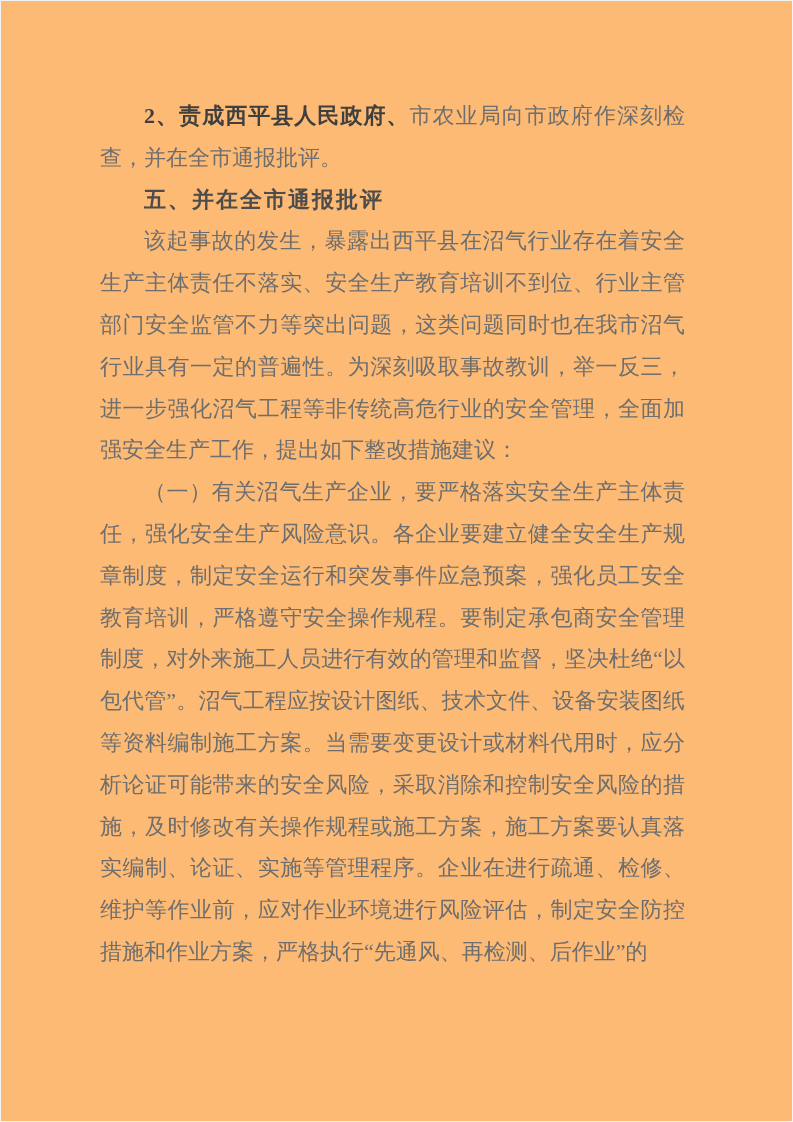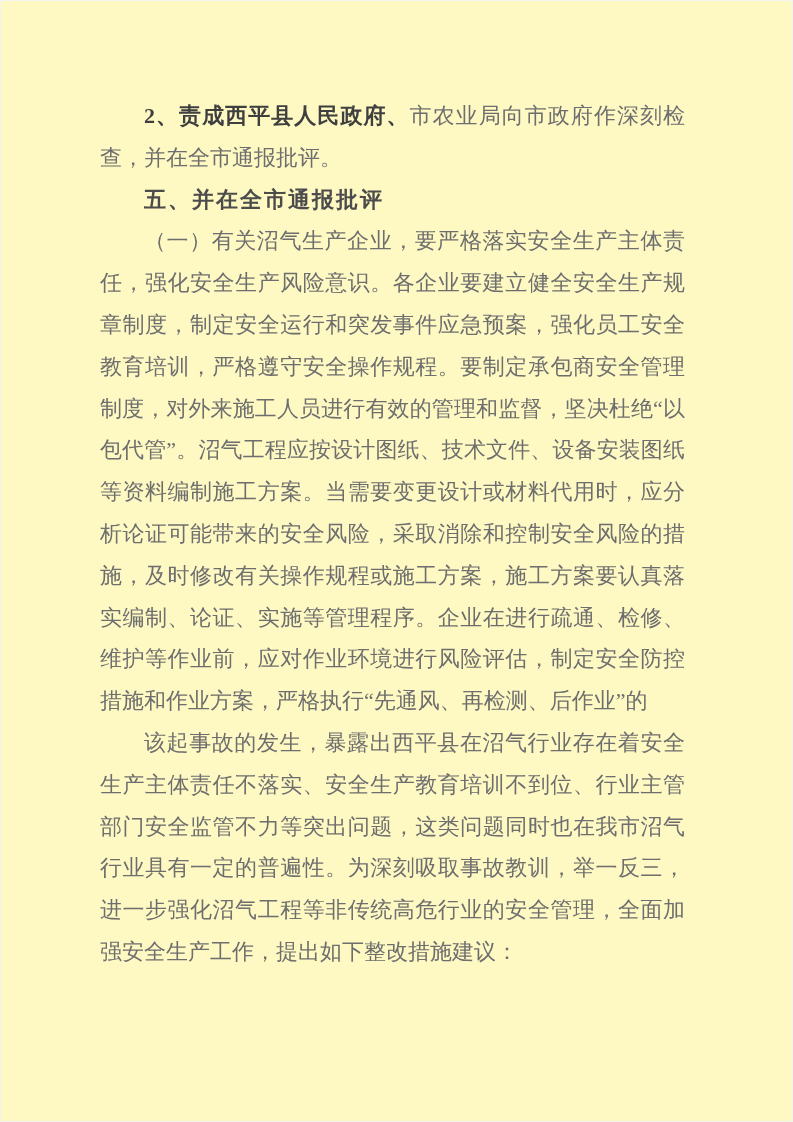--- a/index.html
+++ b/index.html
@@ -39,20 +39,20 @@
     letter-spacing: 2px;
   }
   .doc-body span.emph {
     color: var(--emphasis-color, #3f3f3f);
     font-weight: 600;
   }
 </style>
 </head>
 <body>
 
-<main class="page" style="--body-color: #6e6e6e; --heading-color: #4c4c4c; --emphasis-color: #3f3f3f; background: #fef9c3;">
+<main class="page" style="--body-color: #6e6e6e; --heading-color: #4c4c4c; --emphasis-color: #3f3f3f; background: #fdba74;">
   <section class="doc-body" id="doc-body">
       <p class="body"><span class="emph">2、责成西平县人民政府、</span><span class="plain">市农业局向市政府作深刻检查，并在全市通报批评。</span></p>
       <p class="heading"><span class="plain">五、并在全市通报批评</span></p>
+      <p class="body"><span class="plain">该起事故的发生，暴露出西平县在沼气行业存在着安全生产主体责任不落实、安全生产教育培训不到位、行业主管部门安全监管不力等突出问题，这类问题同时也在我市沼气行业具有一定的普遍性。为深刻吸取事故教训，举一反三，进一步强化沼气工程等非传统高危行业的安全管理，全面加强安全生产工作，提出如下整改措施建议：</span></p>
       <p class="body"><span class="plain">（一）有关沼气生产企业，要严格落实安全生产主体责任，强化安全生产风险意识。各企业要建立健全安全生产规章制度，制定安全运行和突发事件应急预案，强化员工安全教育培训，严格遵守安全操作规程。要制定承包商安全管理制度，对外来施工人员进行有效的管理和监督，坚决杜绝“以包代管”。沼气工程应按设计图纸、技术文件、设备安装图纸等资料编制施工方案。当需要变更设计或材料代用时，应分析论证可能带来的安全风险，采取消除和控制安全风险的措施，及时修改有关操作规程或施工方案，施工方案要认真落实编制、论证、实施等管理程序。企业在进行疏通、检修、维护等作业前，应对作业环境进行风险评估，制定安全防控措施和作业方案，严格执行“先通风、再检测、后作业”的</span></p>
-      <p class="body"><span class="plain">该起事故的发生，暴露出西平县在沼气行业存在着安全生产主体责任不落实、安全生产教育培训不到位、行业主管部门安全监管不力等突出问题，这类问题同时也在我市沼气行业具有一定的普遍性。为深刻吸取事故教训，举一反三，进一步强化沼气工程等非传统高危行业的安全管理，全面加强安全生产工作，提出如下整改措施建议：</span></p>
     </section>
 </main>
 
 </body></html>

